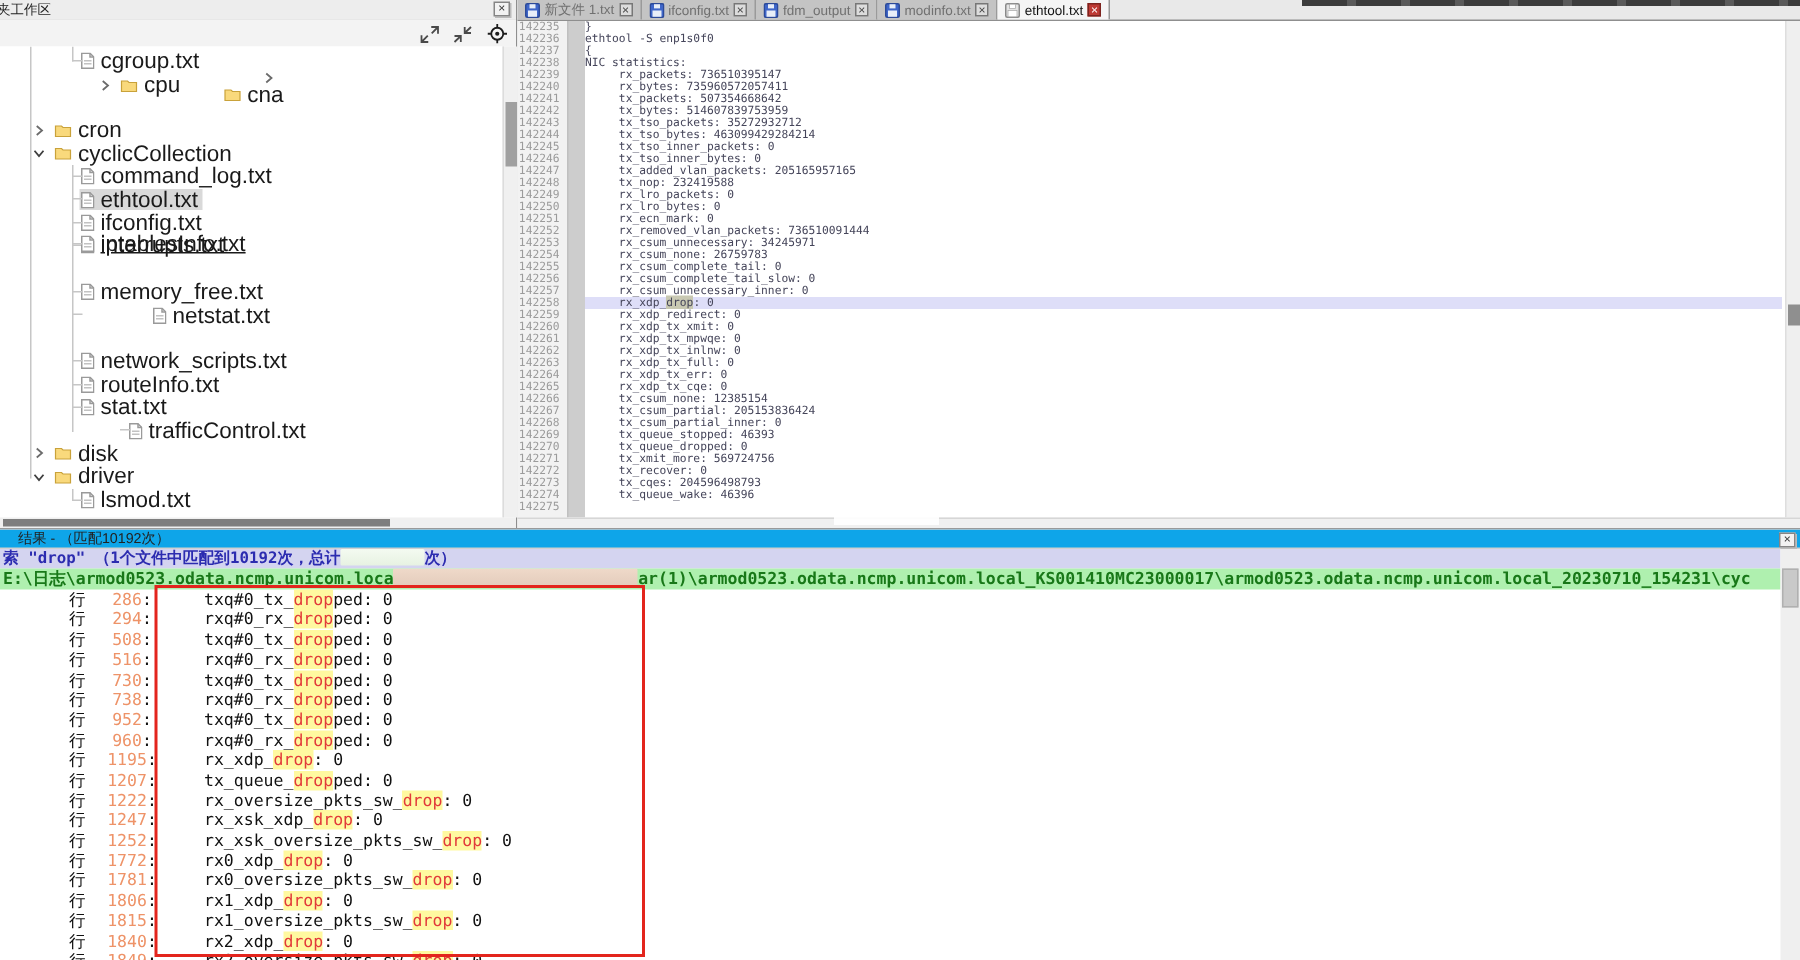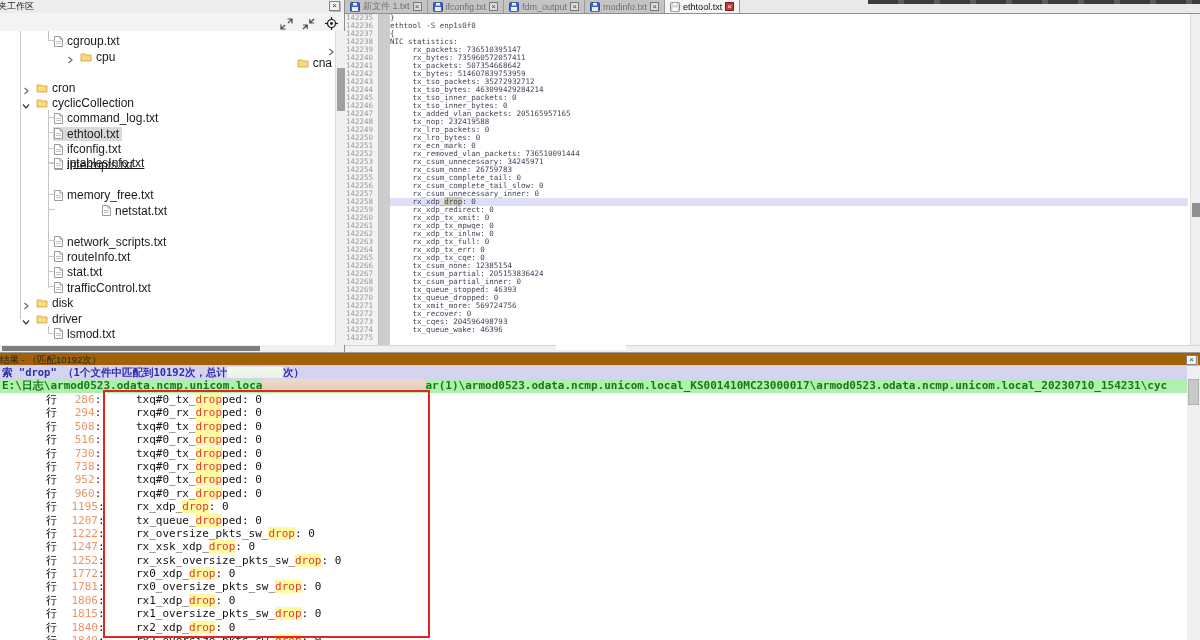--- a/index.html
+++ b/index.html
@@ -9,21 +9,21 @@
   
   .ws{position:absolute;left:0;top:0;width:345px;height:352px;background:#fff;border-right:1px solid #8e8e8e;box-sizing:border-box;}
   .ws-title{position:absolute;left:0;top:0;width:100%;height:13px;background:#ededed;border-bottom:1px solid #c9c9c9;font-size:9px;color:#222;line-height:13px;}
   .ws-title .ttl{margin-left:-2px;}
   .xbtn{position:absolute;right:4px;top:1px;width:11px;height:10px;border:1px solid #858585;background:#f2f2f2;box-sizing:border-box;font-size:8px;line-height:8px;text-align:center;color:#333;box-shadow:1px 1px 0 #bbb;}
   .ws-toolbar{position:absolute;left:0;top:13px;width:100%;height:18px;background:#f3f3f3;}
   .ws-toolbar .ic{position:absolute;top:3px;}
   .ic-expand{left:280px;} .ic-collapse{left:302px;} .ic-target{left:325px;}
   .ws-tree{position:absolute;left:0;top:31px;width:335px;height:314px;background:#fff;overflow:hidden;}
   .vline{position:absolute;width:1px;background:#c6c6c6;}
-  .trow{position:absolute;left:0;right:0;height:15.4px;display:flex;align-items:flex-end;font-size:12px;color:#1a1a1a;white-space:nowrap;}
+  .trow{position:absolute;left:0;right:0;height:15.4px;display:flex;align-items:center;font-size:15px;color:#1a1a1a;white-space:nowrap;}
   .trow .chev{margin-left:22px;width:8px;flex:0 0 auto;display:flex;}
   .trow.folder .selwrap{margin-left:5px;}
   .trow.file::before{content:"";position:absolute;left:48px;top:7px;width:7px;border-top:1px solid #c6c6c6;}
   .trow.file .selwrap{margin-left:53px;}
   .selwrap{display:flex;align-items:center;padding:0 3px 0 1px;height:14px;}
   .trow.sel .selwrap{background:#d9d9d9;}
   .tlbl{margin-left:4px;}
   .ws-vscroll{position:absolute;left:335px;top:31px;width:10px;height:314px;background:#f0f0f0;border-left:1px solid #dcdcdc;box-sizing:border-box;}
   .ws-vscroll .thumb{position:absolute;left:1px;top:37px;width:8px;height:43px;background:#a0a0a0;}
   .ws-hscroll{position:absolute;left:0;top:345px;width:344px;height:7px;background:#f0f0f0;}
@@ -44,21 +44,21 @@
   .edtext .row{height:8px;line-height:8px;white-space:pre;}
   .edtext .row.cur{background:#dedef8;}
   .edtext .row.cur em{font-style:normal;background:#c8c8b2;}
   .ed-vscroll{position:absolute;left:845px;top:14px;width:10px;height:331px;background:#efefef;border-left:1px solid #dedede;box-sizing:border-box;}
   .ed-vscroll .thumb{position:absolute;left:1px;top:189px;width:8px;height:14px;background:#8f8f8f;}
   .ed-hscroll{position:absolute;left:0;top:345px;width:855px;height:7px;background:#f0f0f0;border-top:1px solid #d6d6d6;box-sizing:border-box;}
   .ed-blob{position:absolute;left:211px;top:322px;width:70px;height:28px;background:rgba(255,255,255,0.92);}
 
   
   .res{position:absolute;left:0;top:352px;width:1200px;height:288px;background:#fff;border-top:1px solid #9a9a9a;box-sizing:border-box;overflow:hidden;}
-  .res-title{position:absolute;left:0;top:0;width:100%;height:13px;background:#a16207;border-bottom:1px solid #d0d0d0;font-size:9.5px;color:#222;line-height:13px;padding-left:0;box-sizing:border-box;}
+  .res-title{position:absolute;left:0;top:0;width:100%;height:13px;background:#0ea5e9;border-bottom:1px solid #d0d0d0;font-size:9.5px;color:#222;line-height:13px;padding-left:12px;box-sizing:border-box;}
   .res-title .xbtn{top:2px;right:3px;}
   .res-search{position:absolute;left:0;top:13px;width:1187px;height:13px;background:#d4d4f0;font-family:"DejaVu Sans Mono",monospace;font-weight:bold;font-size:10.5px;line-height:13px;color:#2c2cb0;white-space:nowrap;overflow:hidden;padding-left:2px;box-sizing:border-box;}
   .blob1{display:inline-block;width:56px;height:11px;vertical-align:-2px;background:linear-gradient(#f4faf1,#e7f2e2);border-radius:1px;}
   .res-path{position:absolute;left:0;top:26px;width:1187px;height:14px;background:#aff0af;font-family:"DejaVu Sans Mono",monospace;font-weight:bold;font-size:11px;line-height:14px;color:#187818;white-space:nowrap;overflow:hidden;padding-left:2px;box-sizing:border-box;}
   .blob2{display:inline-block;width:163px;height:12px;vertical-align:-2px;background:linear-gradient(#efd9c9,#e3ccbc);border-radius:1px;}
   .resrows{position:absolute;left:0;top:40px;width:1187px;}
   .rrow{height:13.4px;line-height:13.4px;font-family:"DejaVu Sans Mono",monospace;font-size:11px;color:#111;white-space:nowrap;}
   .rl{display:inline-block;margin-left:46px;width:16px;}
   .rn{display:inline-block;width:52px;text-align:center;}
   .rn b{font-weight:normal;color:#ee9368;}
@@ -271,21 +271,21 @@
           <span class="selwrap">
             <svg width="9" height="11" viewBox="0 0 9 11">
               <path d="M0.5 0.5 h5.5 l2.5 2.5 v7.5 h-8 z" fill="#fff" stroke="#9a9a9a"></path>
               <path d="M6 0.5 v2.5 h2.5" fill="none" stroke="#9a9a9a"></path>
               <line x1="2" y1="5.5" x2="7" y2="5.5" stroke="#c2c2c2"></line>
               <line x1="2" y1="7.5" x2="7" y2="7.5" stroke="#c2c2c2"></line>
             </svg>
             <span class="tlbl">stat.txt</span>
           </span>
         </div>
-        <div class="trow file" style="top: 248.4px;">
+        <div class="trow file" style="top: 248.4px; margin-left: 32px;">
           <span class="selwrap">
             <svg width="9" height="11" viewBox="0 0 9 11">
               <path d="M0.5 0.5 h5.5 l2.5 2.5 v7.5 h-8 z" fill="#fff" stroke="#9a9a9a"></path>
               <path d="M6 0.5 v2.5 h2.5" fill="none" stroke="#9a9a9a"></path>
               <line x1="2" y1="5.5" x2="7" y2="5.5" stroke="#c2c2c2"></line>
               <line x1="2" y1="7.5" x2="7" y2="7.5" stroke="#c2c2c2"></line>
             </svg>
             <span class="tlbl">trafficControl.txt</span>
           </span>
         </div>

